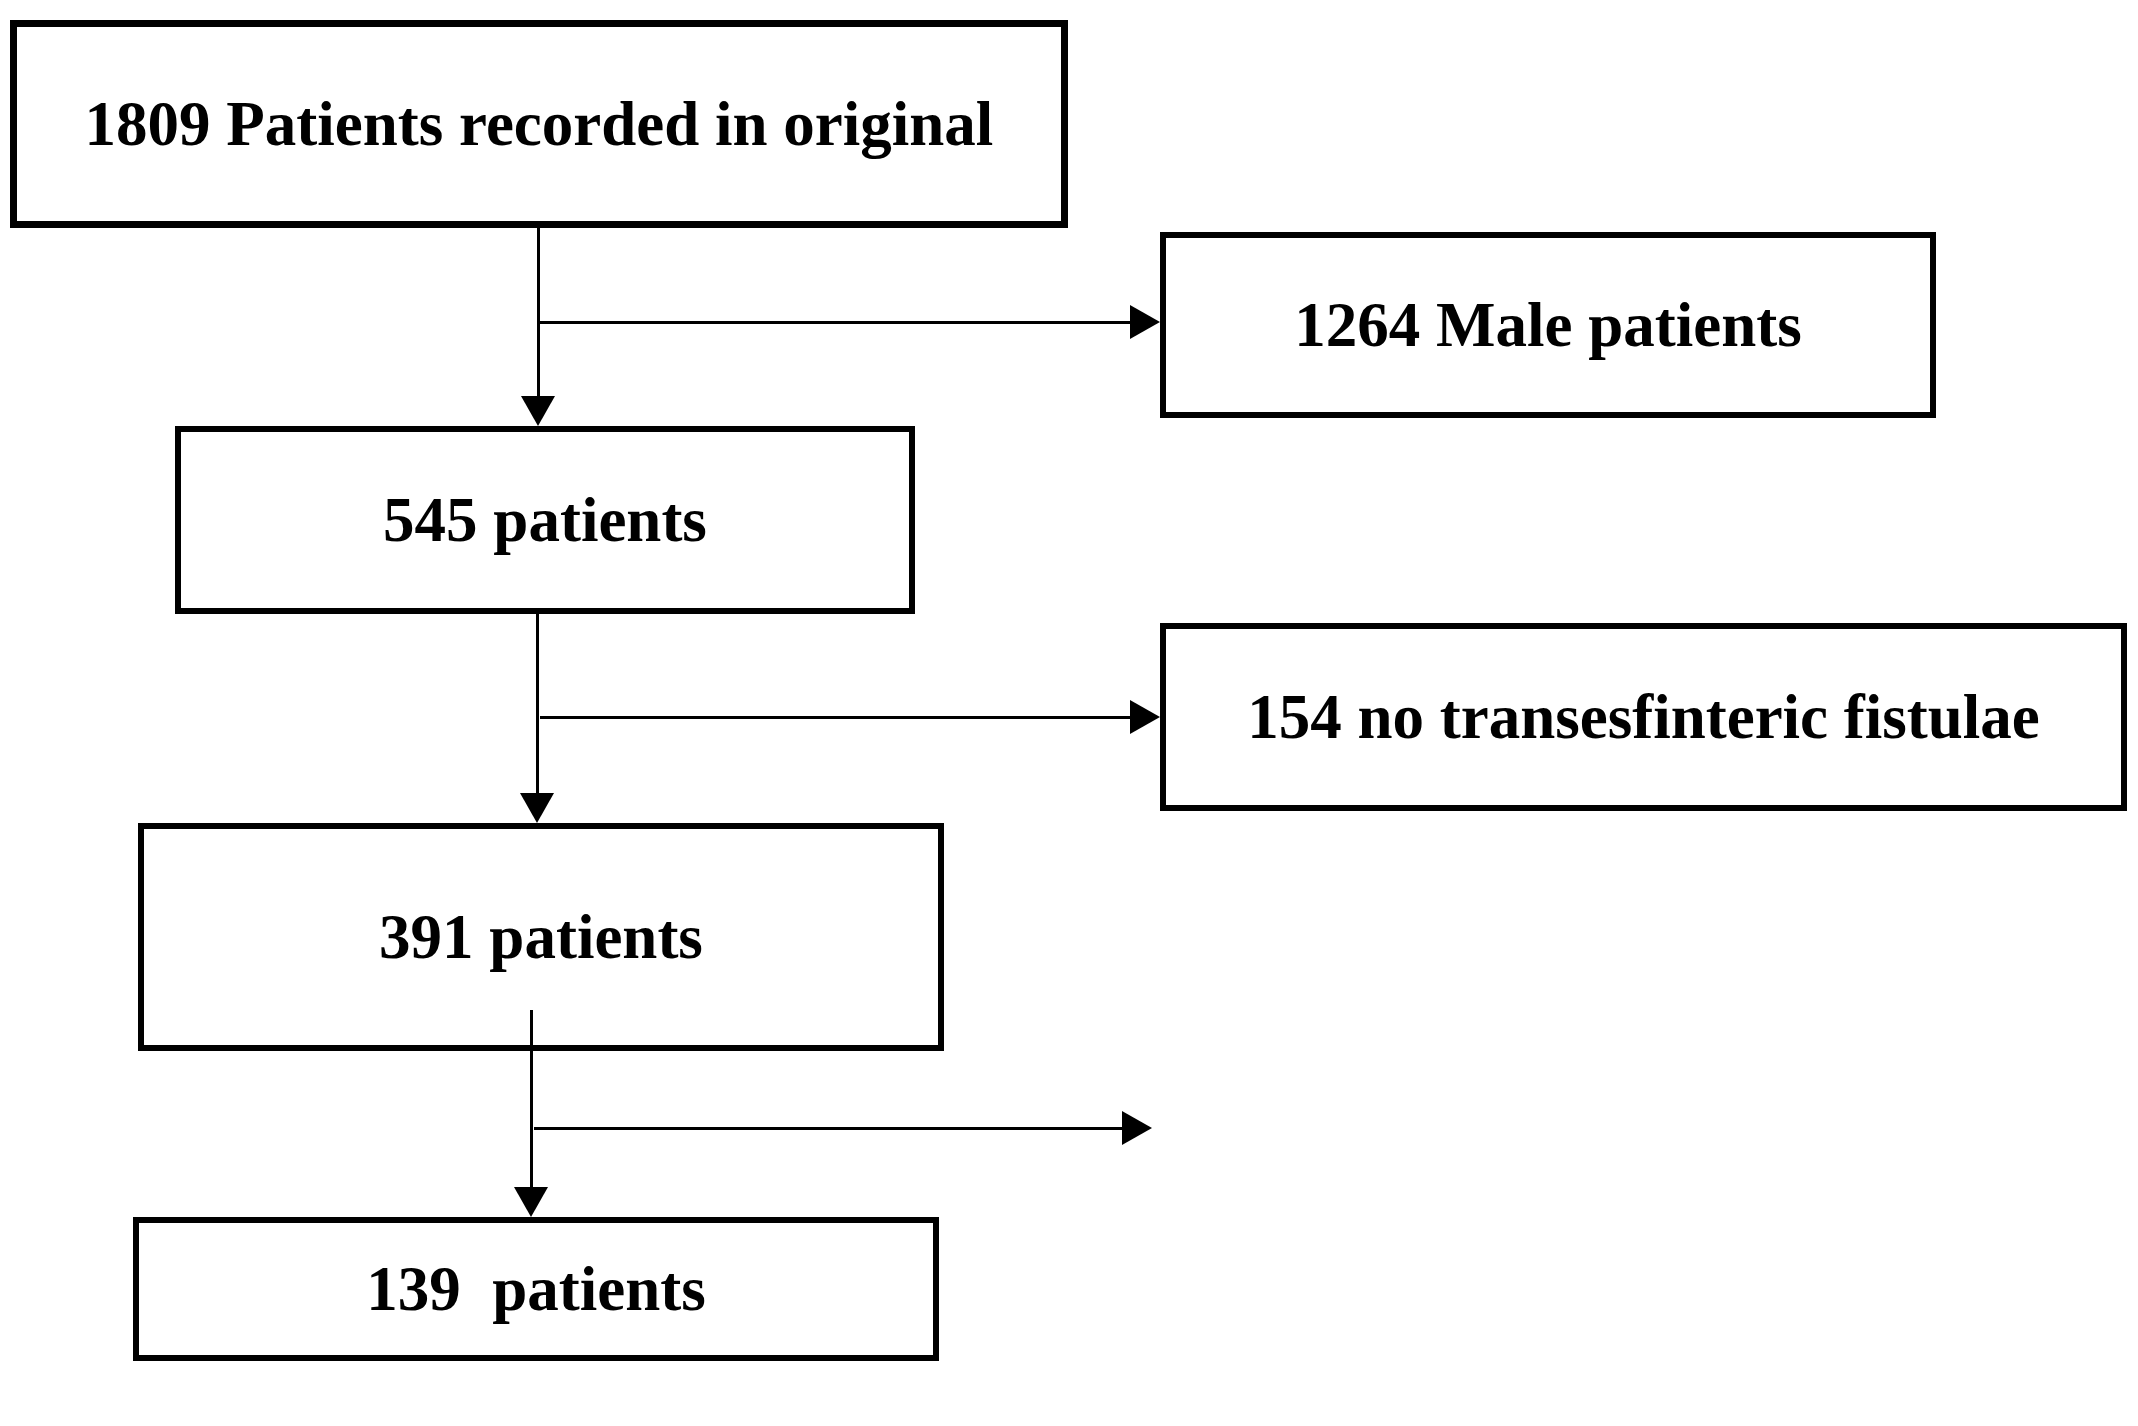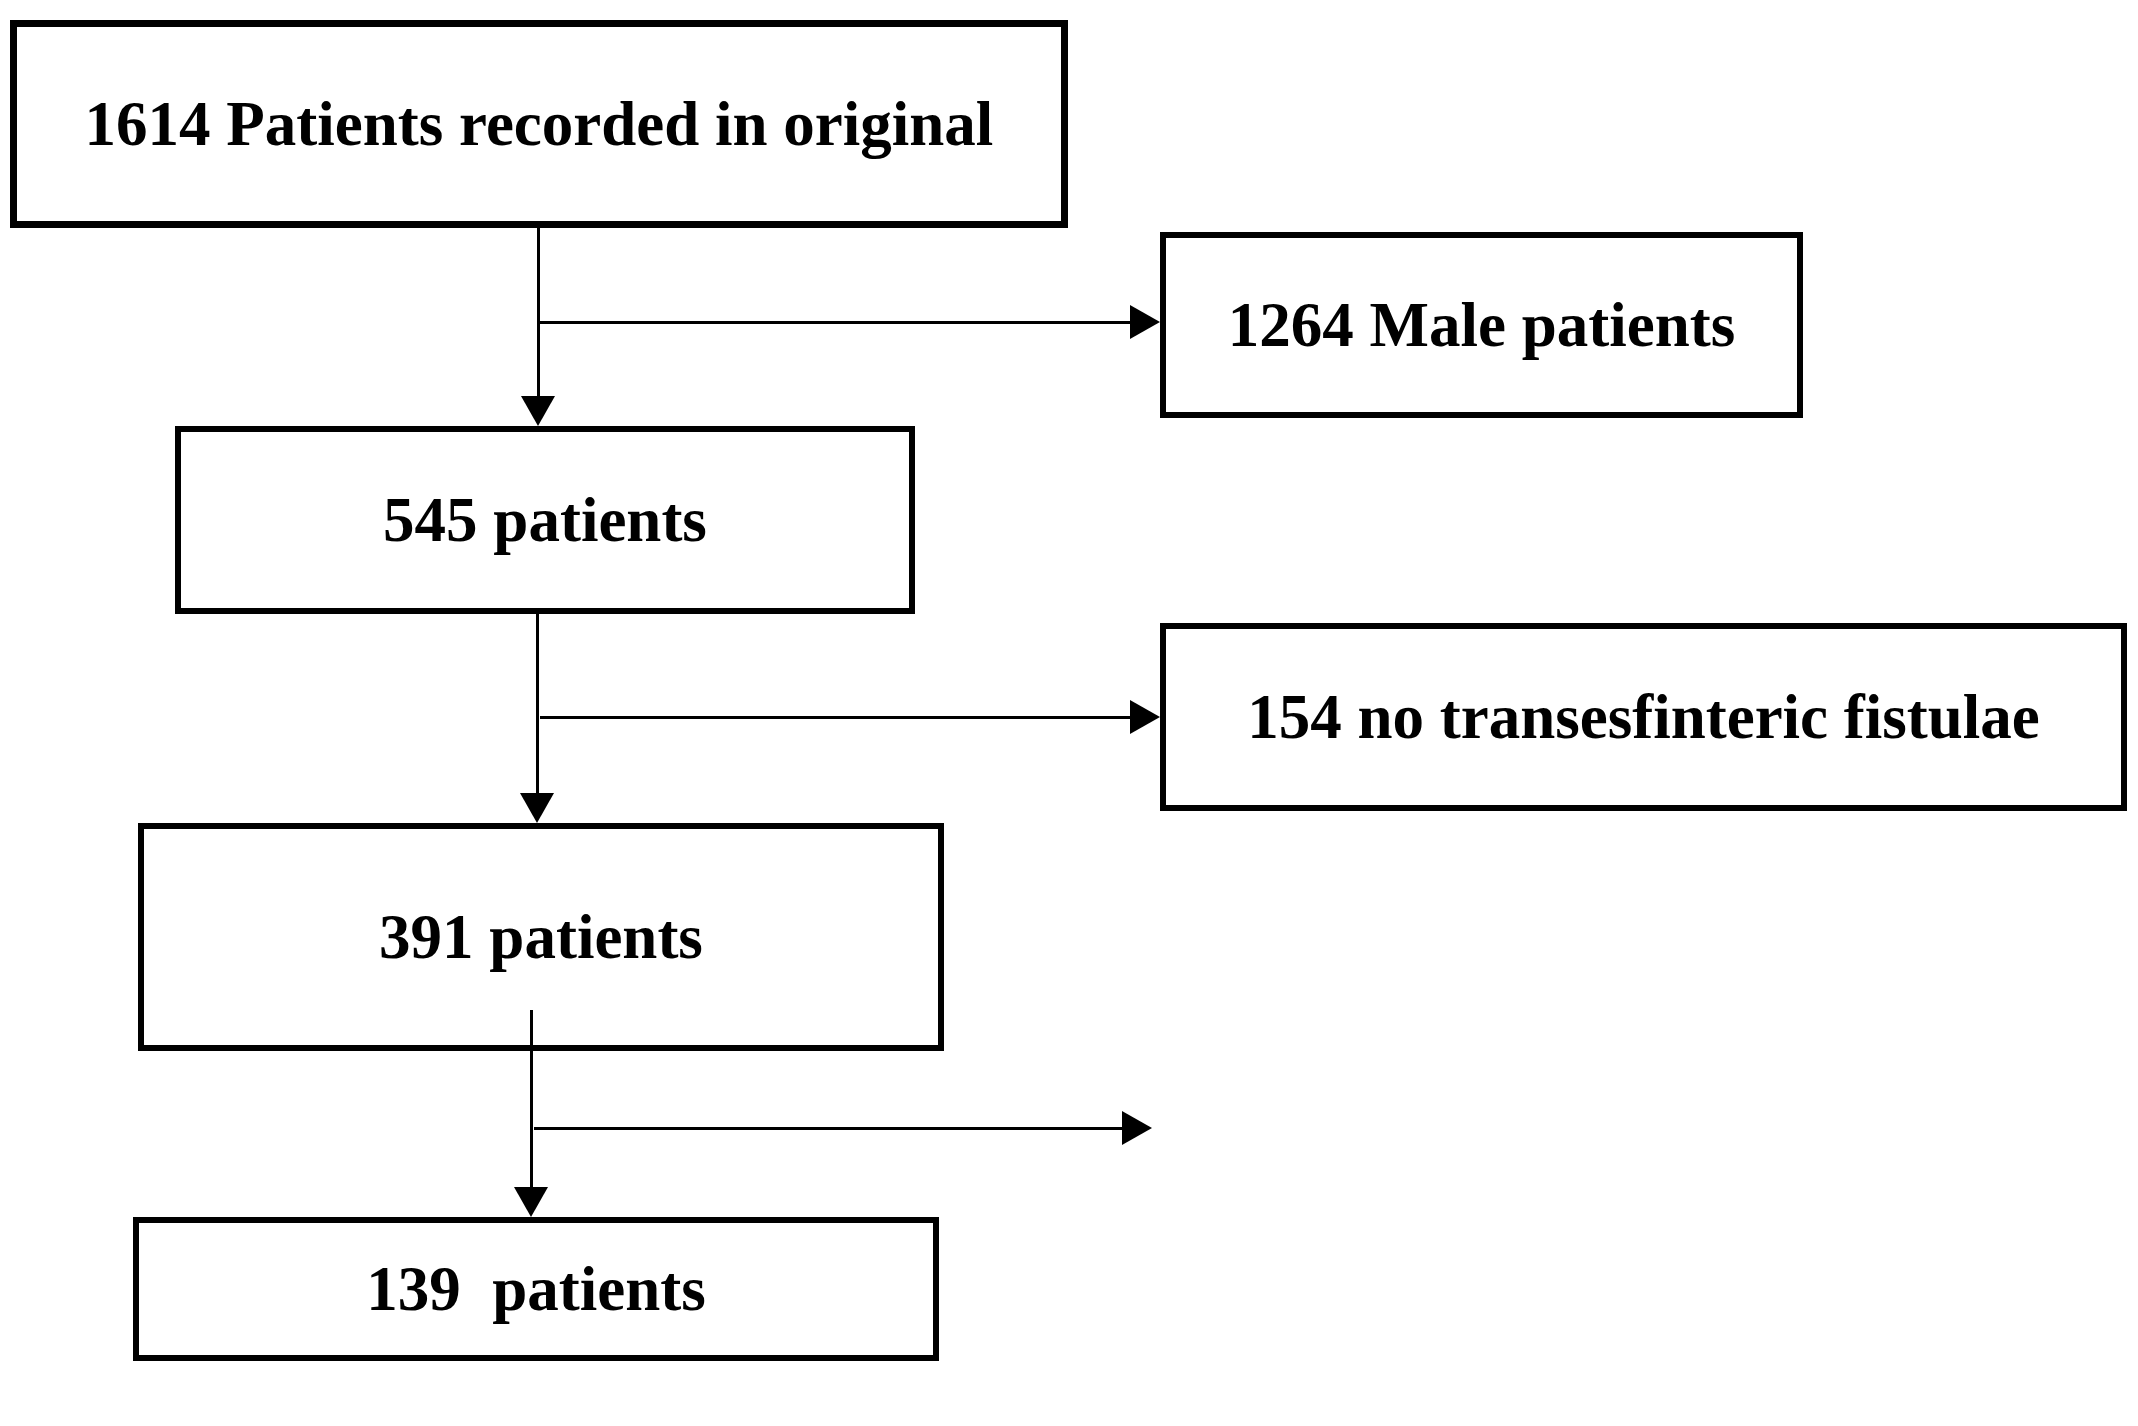--- a/index.html
+++ b/index.html
@@ -32,21 +32,21 @@
     font-size: 63px;
     line-height: 1.38;
     white-space: pre;
   }
   
   #node-initial-cohort   { left: 10px;   top: 20px;   width: 1058px; height: 208px; border-width: 7px; }
   #node-545-patients     { left: 175px;  top: 426px;  width: 740px;  height: 188px; }
   #node-391-patients     { left: 138px;  top: 823px;  width: 806px;  height: 228px; }
   #node-139-patients     { left: 133px;  top: 1217px; width: 806px;  height: 144px; }
   
-  #node-male-patients    { left: 1160px; top: 232px;  width: 643px;  height: 186px; }
+  #node-male-patients    { left: 1160px; top: 232px;  width: 776px;  height: 186px; }
   #node-no-transsphincteric { left: 1160px; top: 623px; width: 967px; height: 188px; }
   #node-posterior-lateral   { left: 1152px; top: 1034px; width: 975px; height: 187px; }
 
   
   .vline {
     position: absolute;
     width: 3px;
     background: #000000;
   }
   .hline {
@@ -84,21 +84,21 @@
   #h2-head { left: 1130px; top: 700px; }
   #h3-line { left: 534px; top: 1127px; width: 588px; }
   #h3-head { left: 1122px; top: 1111px; }
 </style>
 </head>
 <body>
 
 <div id="diagram">
 
   <div class="node" id="node-initial-cohort">
-    <div class="line">1614 Patients recorded in original</div>
+    <div class="line">1809 Patients recorded in original</div>
   </div>
 
   <div class="node" id="node-545-patients">
     <div class="line">545 patients</div>
   </div>
 
   <div class="node" id="node-391-patients">
     <div class="line">391 patients</div>
   </div>
 

